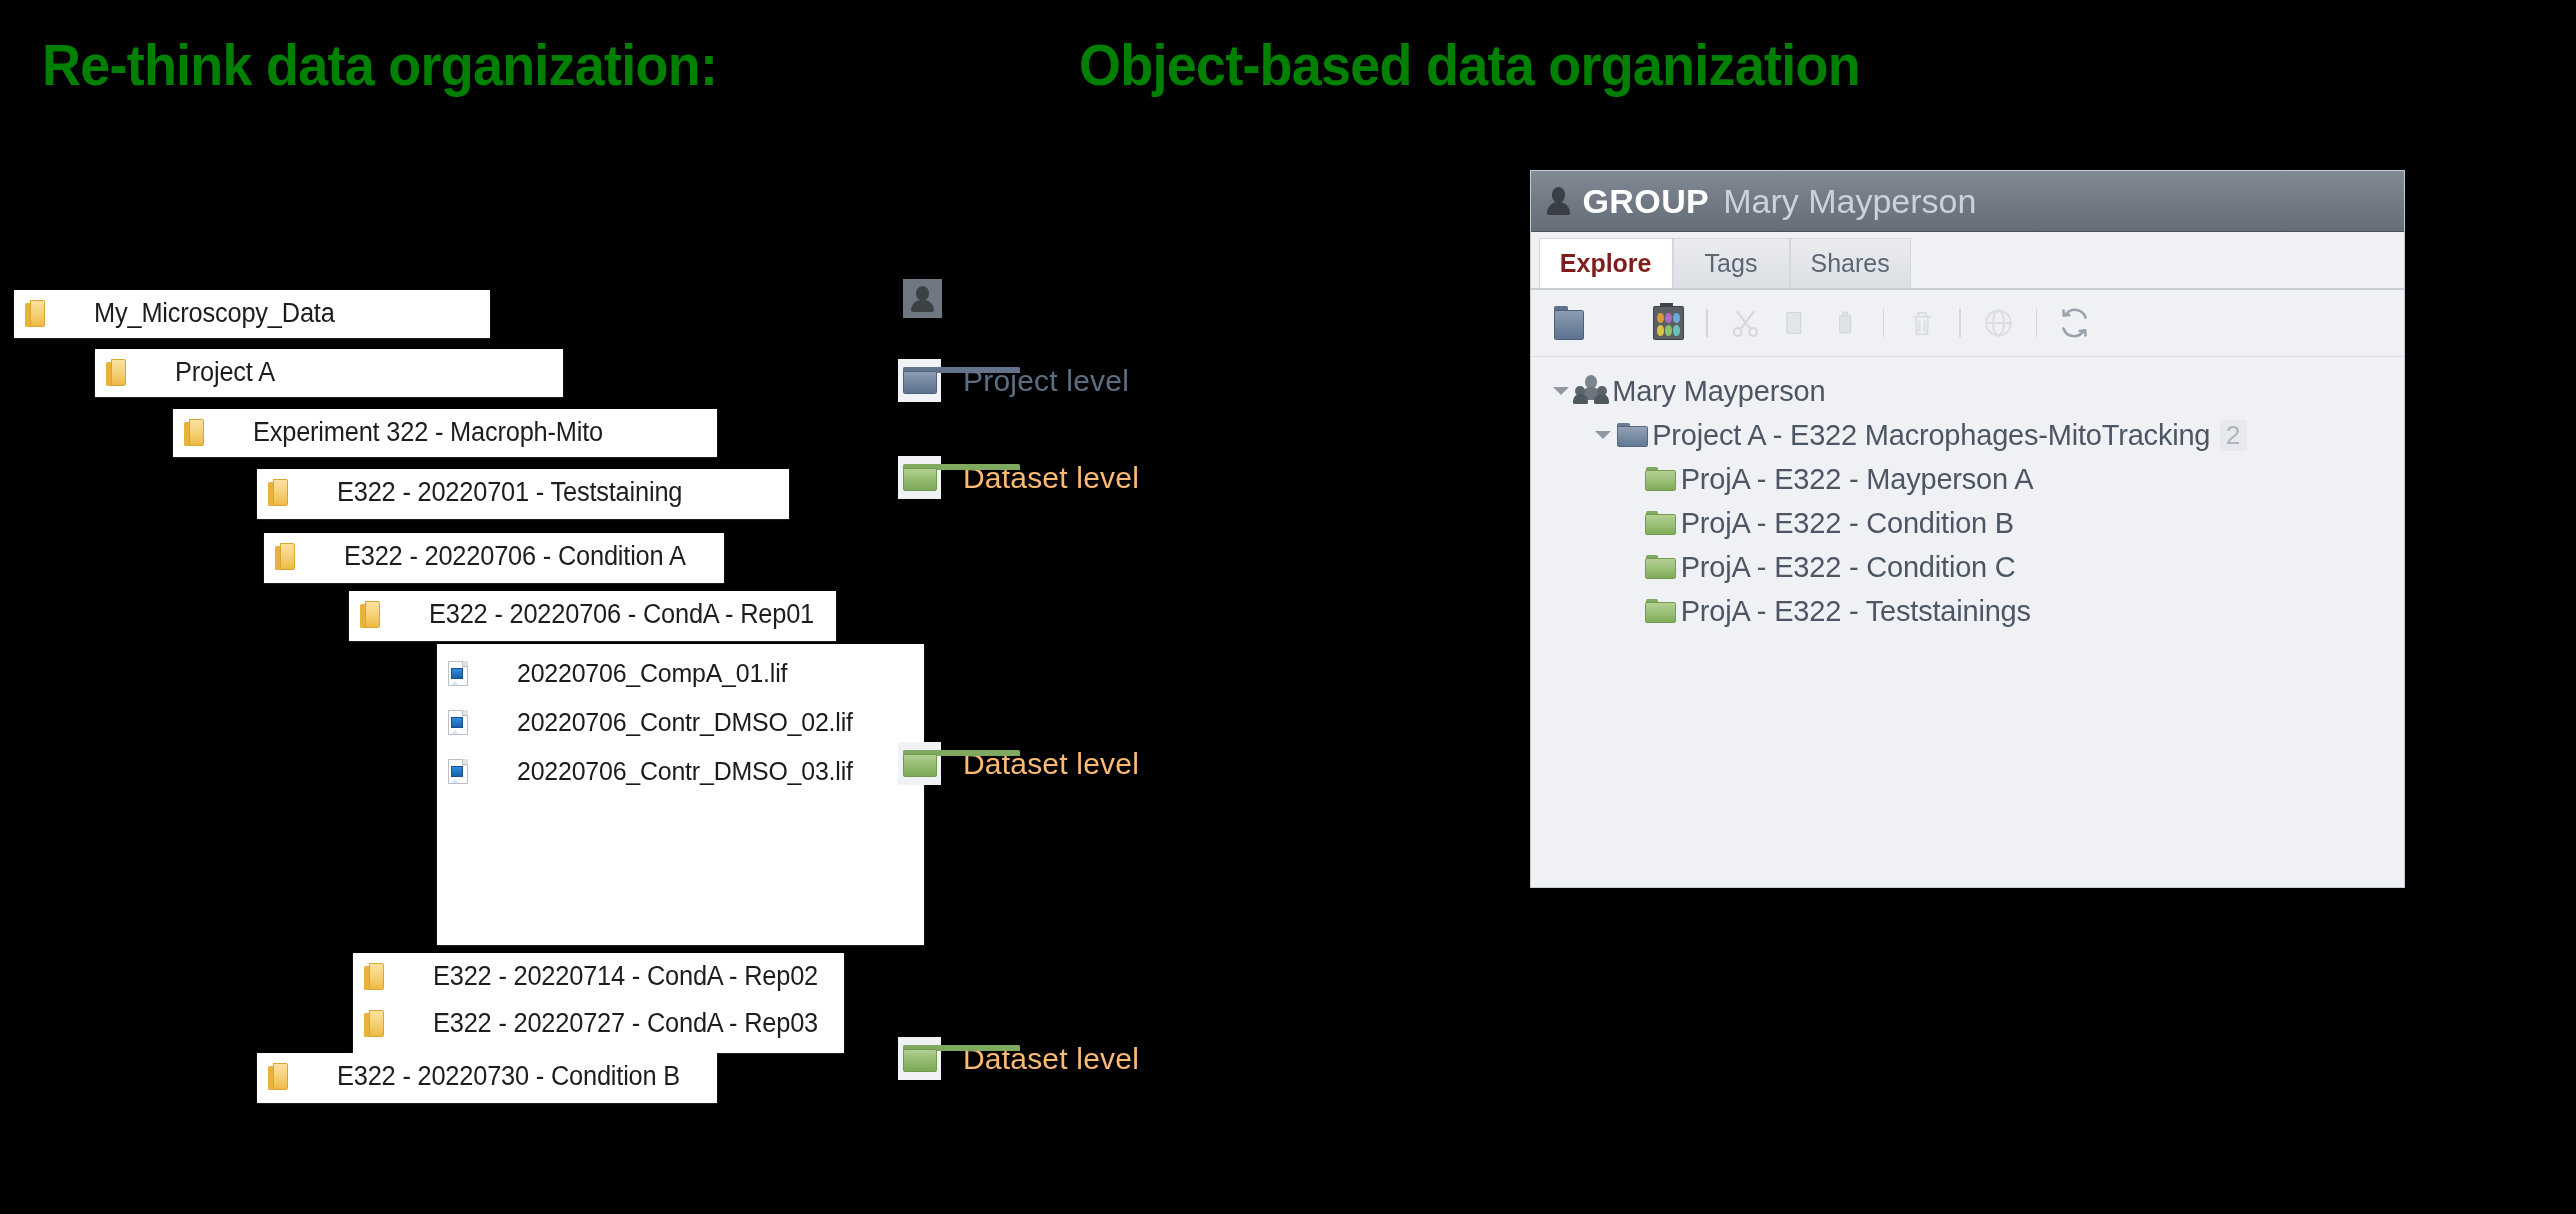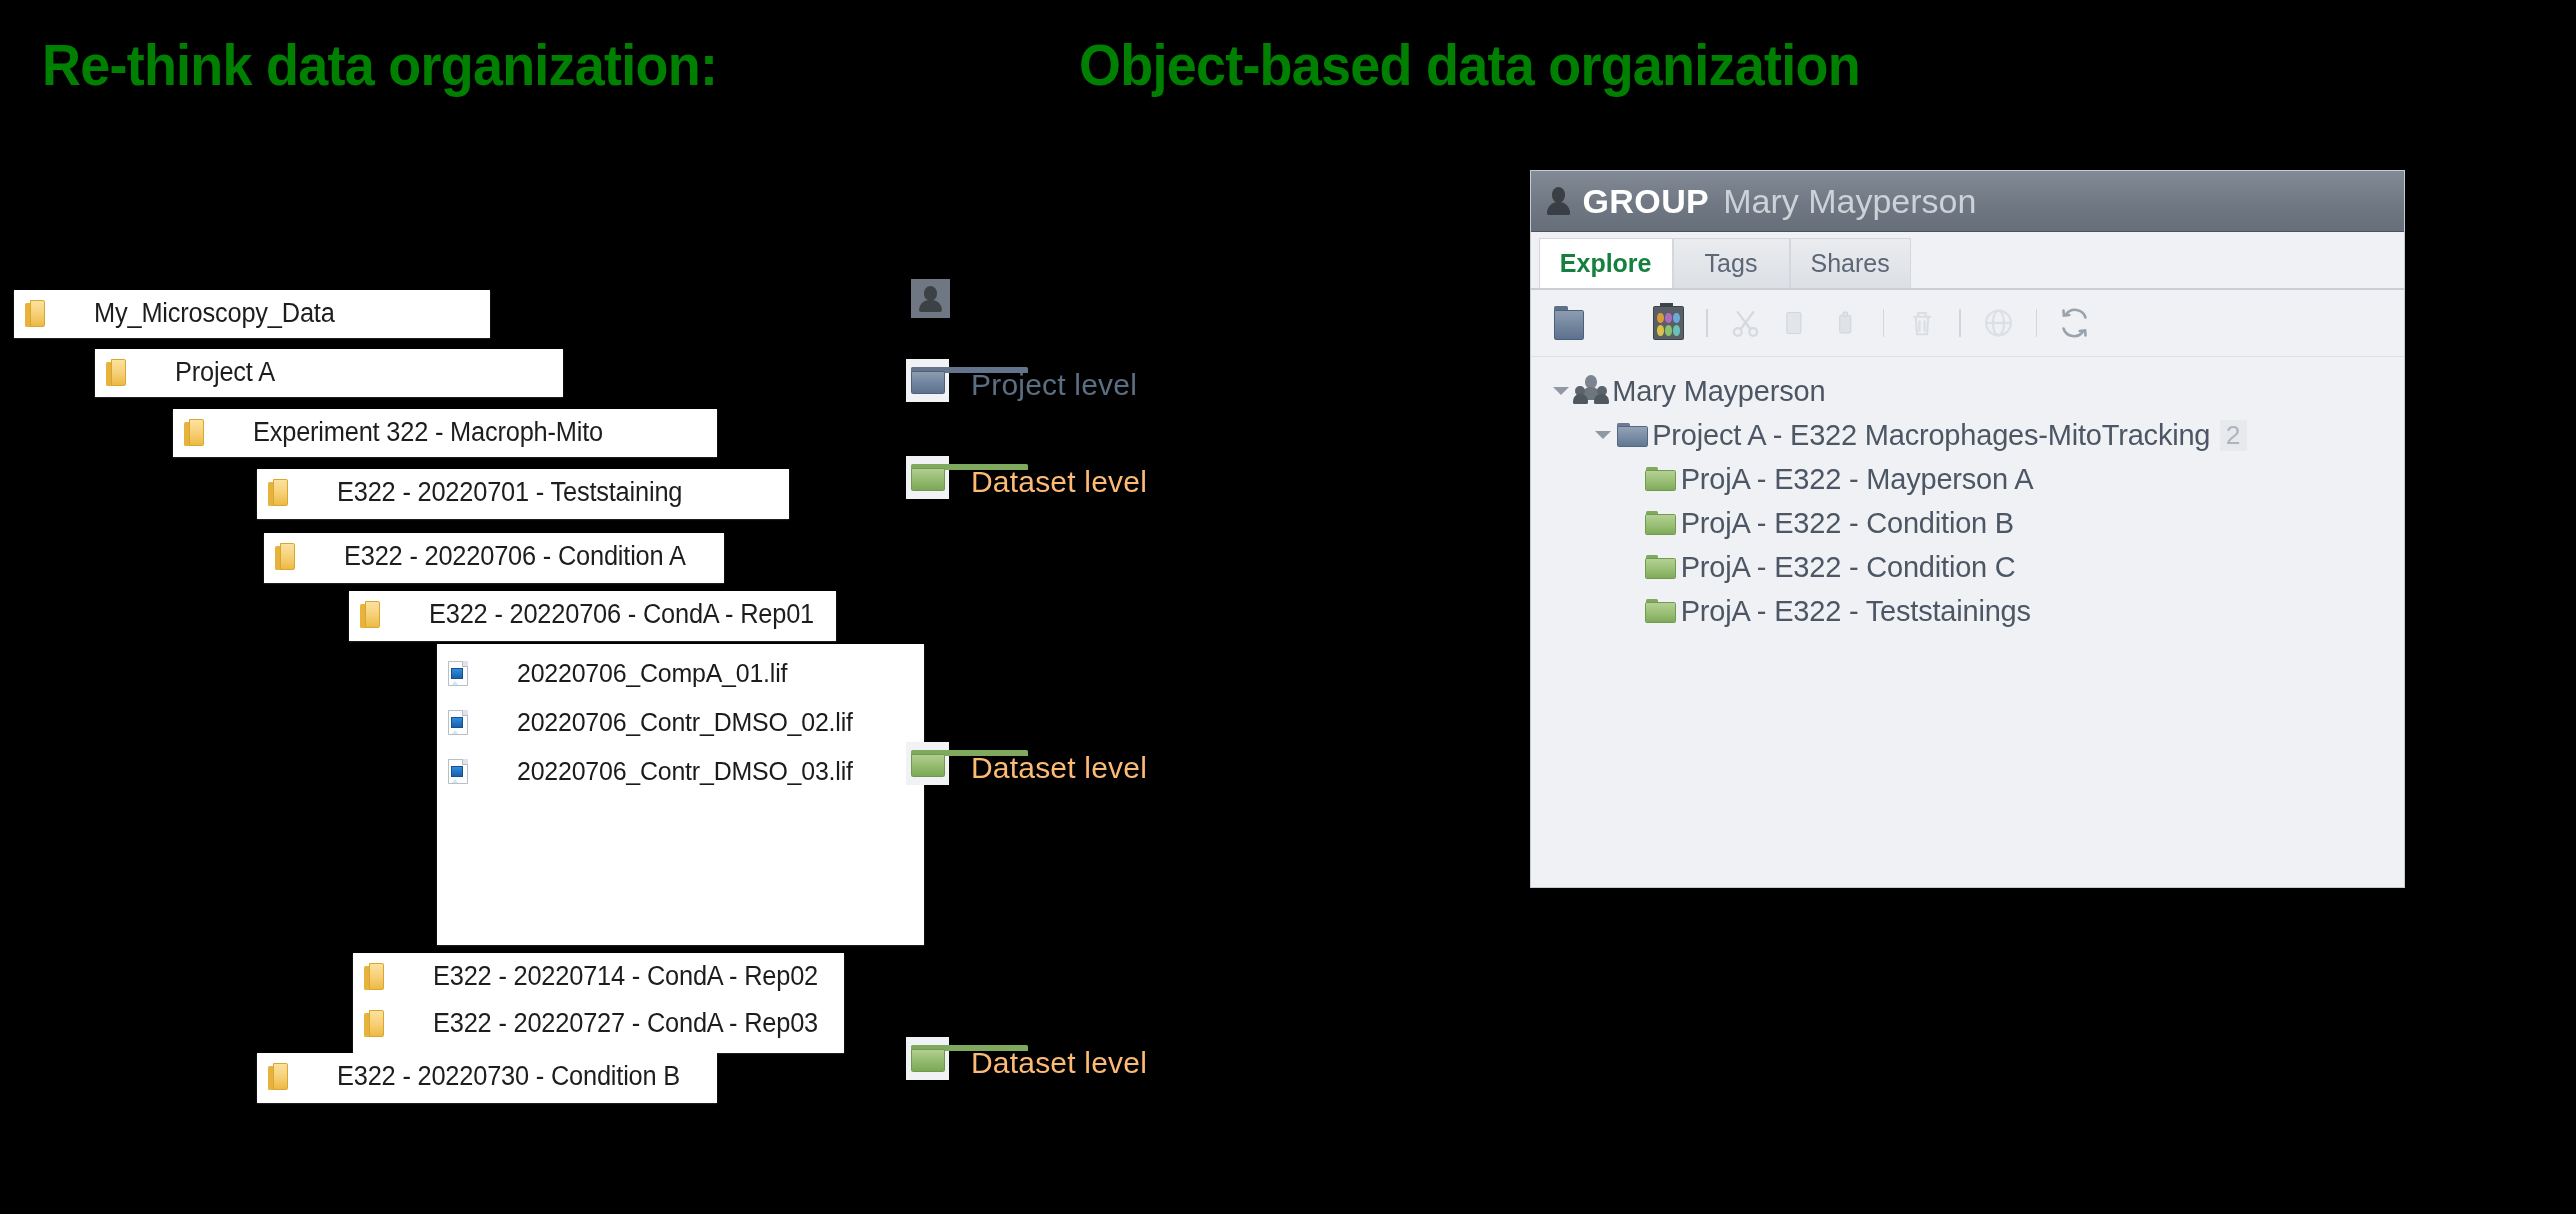--- a/index.html
+++ b/index.html
@@ -42,21 +42,21 @@
   .fileicon .page{position:absolute;inset:0;background:#fdfdfd;border:0.8px solid #b9bfc6;
       box-sizing:border-box;border-radius:0.8px;}
   .fileicon .fold{position:absolute;right:0;top:0;width:6.2px;height:6.2px;
       background:#dfe4ea;border-left:0.8px solid #b9bfc6;border-bottom:0.8px solid #b9bfc6;box-sizing:border-box;}
   .fileicon .thumb{position:absolute;left:3.1px;top:7px;width:11.7px;height:11.7px;
       background:linear-gradient(180deg,#2f8ee0 0%,#1b5fa8 100%);border:0.8px solid #1a4f8d;box-sizing:border-box;}
   .fileicon .hill{position:absolute;left:3.9px;bottom:0.8px;width:0;height:0;
       border-left:3.9px solid transparent;border-right:3.9px solid transparent;border-bottom:4.7px solid #cfe6f8;}
 
   
-  .legend-item{position:absolute;display:flex;align-items:flex-end;white-space:nowrap;margin-left:8px;}
+  .legend-item{position:absolute;display:flex;align-items:center;white-space:nowrap;}
   .legend-lbl{font-size:30px;letter-spacing:0.2px;margin-left:22px;}
   .lbl-project{color:#5b6e82;}
   .lbl-dataset{color:#fdba74;}
 
   .iconbg{width:43px;height:43px;background:#f0f2f5;display:flex;align-items:center;
           justify-content:center;flex:0 0 auto;}
 
   
   .bfolder{position:relative;width:34px;height:26.5px;}
   .bfolder .tab{position:absolute;left:0.8px;top:0;width:14px;height:5.5px;
@@ -91,21 +91,21 @@
   .hdr-person .body{position:absolute;left:50%;bottom:1.6px;width:23.4px;height:12.5px;margin-left:-11.7px;
       background:#3a3f45;border-radius:11px 11px 1.6px 1.6px;}
   #hdr-group{font-size:34px;font-weight:bold;color:#ffffff;letter-spacing:0.4px;}
   #hdr-user{font-size:34px;color:#cdd2d8;margin-left:14px;}
 
   
   #tabs{height:56px;display:flex;align-items:flex-end;padding-left:7.8px;box-sizing:border-box;
         background:#eff1f4;}
   .tab{height:50px;min-width:117px;display:flex;align-items:center;justify-content:center;
        font-size:25px;box-sizing:border-box;padding:0 20px;}
-  .tab.active{background:#ffffff;color:#15803d;font-weight:bold;
+  .tab.active{background:#ffffff;color:#7f1d1d;font-weight:bold;
        border-left:0.8px solid #d4d8de;border-right:0.8px solid #d4d8de;border-top:0.8px solid #d4d8de;}
   .tab.inactive{background:linear-gradient(180deg,#eaecef 0%,#dcdfe4 100%);color:#5c6776;
        border-left:0.8px solid #d4d8de;border-right:0.8px solid #d4d8de;border-top:0.8px solid #d4d8de;}
 
   #tabline{height:1.6px;background:#c9ced5;}
 
   
   #toolbar{height:67px;display:flex;align-items:center;padding-left:12.5px;box-sizing:border-box;
            background:#eff1f4;border-bottom:0.8px solid #dde0e5;}
   .tb{display:flex;align-items:center;justify-content:center;width:50px;height:47px;flex:0 0 auto;}

